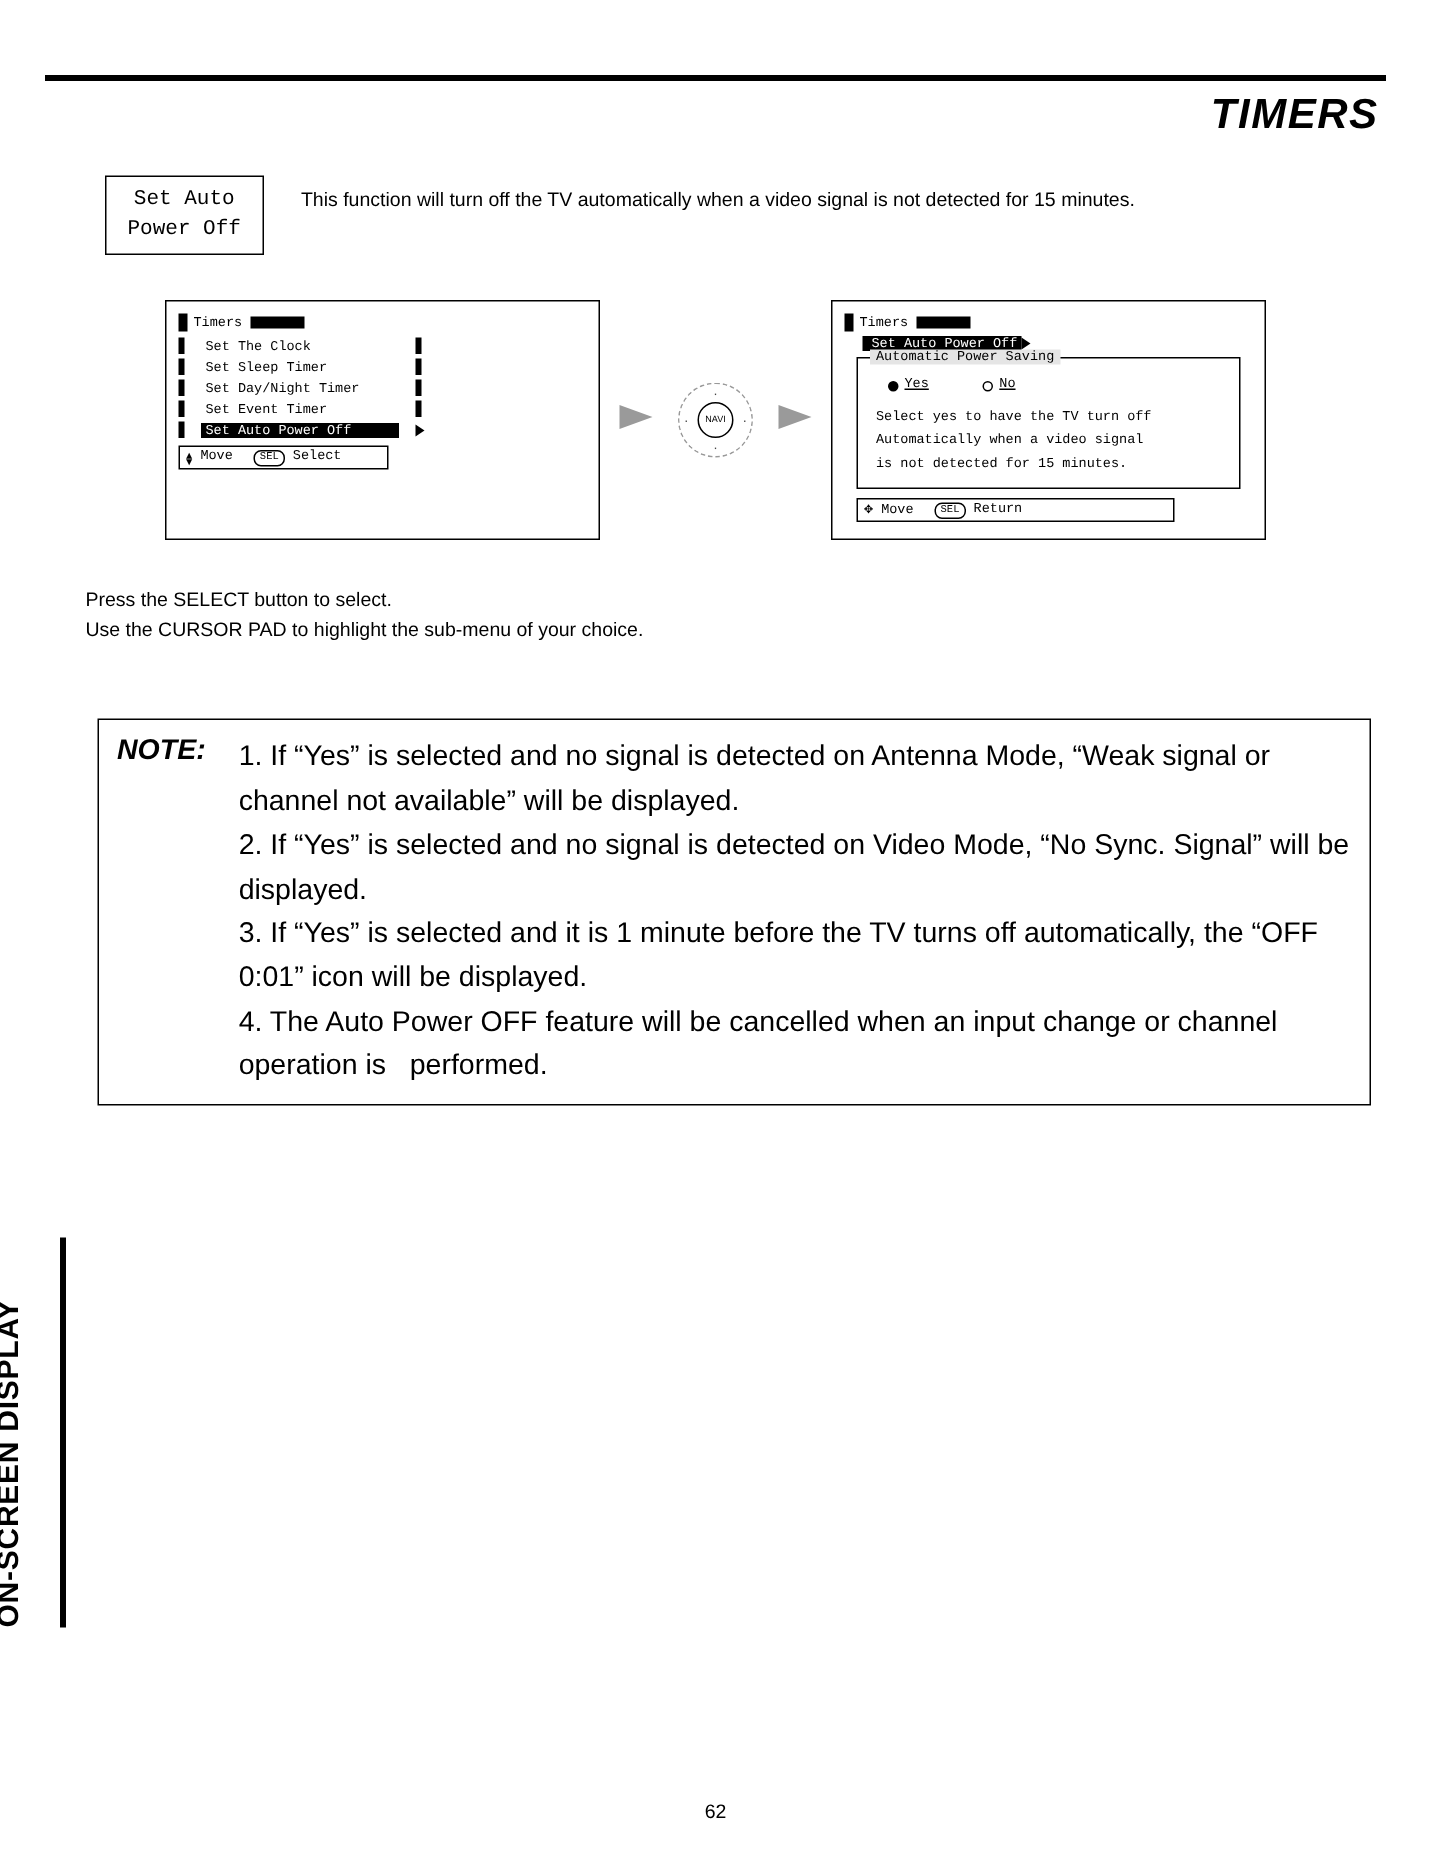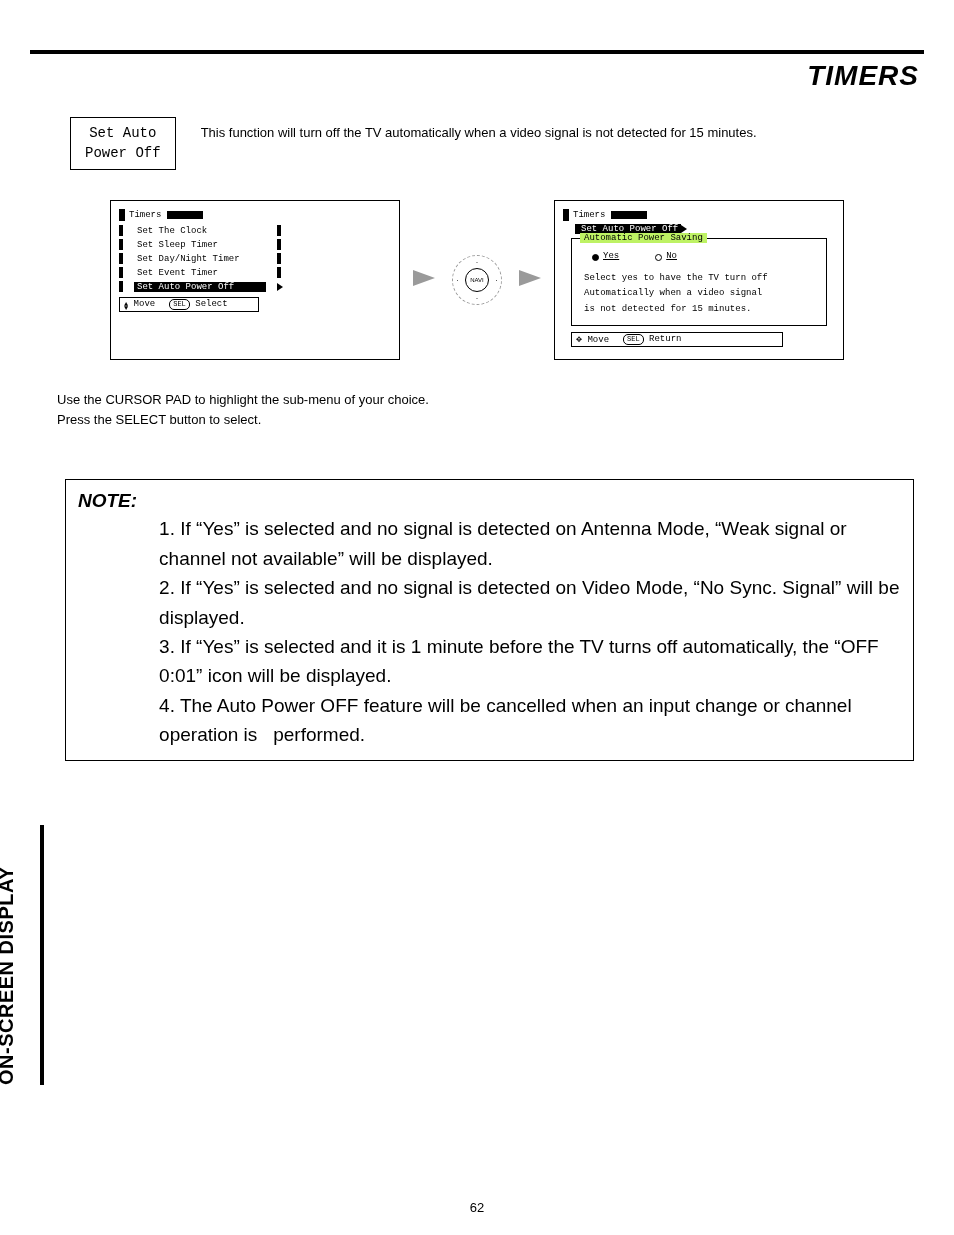--- a/index.html
+++ b/index.html
@@ -155,21 +155,21 @@
 
   .osd2-sub {
     display:flex;align-items:center;margin:3px 0 4px 12px;
   }
   .osd2-sub .bar{width:3px;height:10px;background:#000;}
   .osd2-sub .lbl{padding:0 3px;white-space:nowrap;}
   .fieldset {
     border:1px solid #000; margin: 4px 8px 6px 8px; padding: 6px 8px 8px 8px; position:relative;
   }
   .fieldset .legend {
-    position:absolute; top:-6px; left:8px; background:#bef264; padding:0 4px; font-size:9px;
+    position:absolute; top:-6px; left:8px; background:#e5e5e5; padding:0 4px; font-size:9px;
   }
   .radio-row { display:flex; gap:36px; margin: 6px 0 10px 12px; font-size:9px; }
   .radio { display:inline-flex; align-items:flex-end; gap:4px;text-decoration:underline; }
   .rfill { width:7px;height:7px;border:1px solid #000;border-radius:50%;background:#000; }
   .ropen { width:7px;height:7px;border:1px solid #000;border-radius:50%; }
   .helptext { font-size:9px; line-height:1.7; margin-left:4px; }
 
   .instructions {
     font-size: 13px;
     margin-left: 32px;
@@ -179,21 +179,21 @@
 
   .note-box {
     border:1px solid #000;
     margin: 0 15px 0 40px;
     padding: 10px 12px;
     font-size: 19px;
     display:flex;
     gap: 22px;
   }
   .note-label { font-weight:bold; font-style:italic; white-space:nowrap; }
-  .note-list { line-height:1.55;margin-top:24px; }
+  .note-list { line-height:1.55; }
 
   .side-tab {
     position:absolute;
     left: 18px;
     bottom: 150px;
     transform: rotate(-90deg);
     transform-origin: left bottom;
     font-size: 20px;
     font-weight: bold;
     letter-spacing: 0.5px;
@@ -309,22 +309,22 @@
         </div>
       </div>
       <div class="osd-footer osd-footer-wide" style="margin-left:8px;">
         <span><span class="fourway">✥</span>&nbsp;<span>Move</span></span>
         <span><span class="sel-pill">SEL</span>&nbsp;<span>Return</span></span>
       </div>
     </div>
   </div>
 
   <div class="instructions">
+    <div>Press the SELECT button to select.</div>
     <div>Use the CURSOR PAD to highlight the sub-menu of your choice.</div>
-    <div>Press the SELECT button to select.</div>
   </div>
 
   <div class="note-box">
     <div class="note-label">NOTE:</div>
     <div class="note-list">
       <div>1. If “Yes” is selected and no signal is detected on Antenna Mode, “Weak signal or channel not available” will be displayed.</div>
       <div>2. If “Yes” is selected and no signal is detected on Video Mode, “No Sync. Signal” will be displayed.</div>
       <div>3. If “Yes” is selected and it is 1 minute before the TV turns off automatically, the “OFF 0:01” icon will be displayed.</div>
       <div>4. The Auto Power OFF feature will be cancelled when an input change or channel operation is &nbsp;&nbsp;performed.</div>
     </div>

